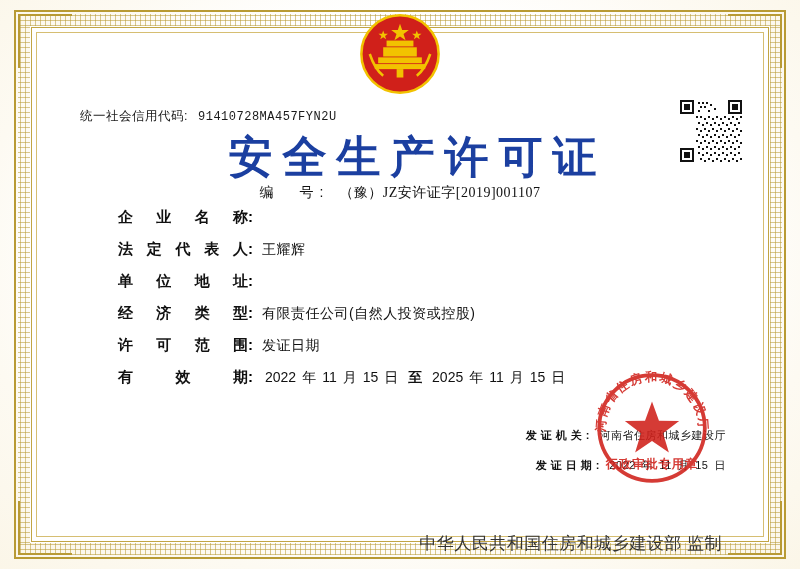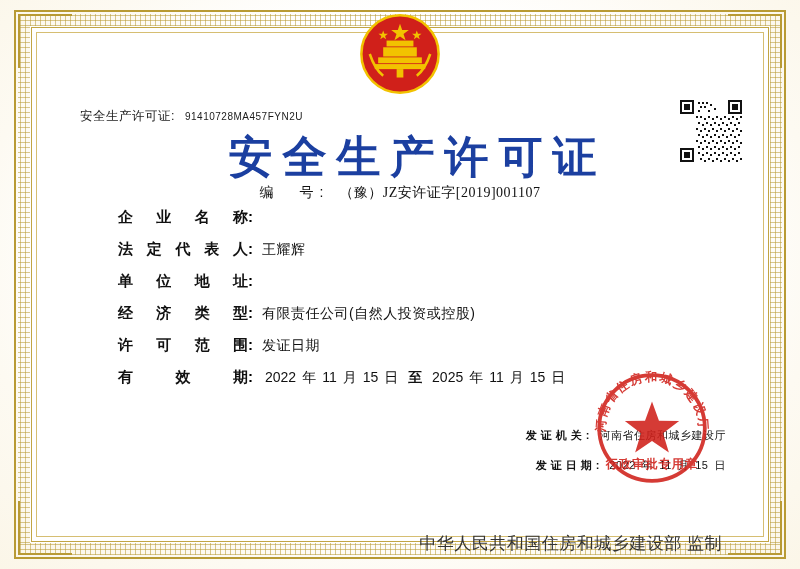--- a/index.html
+++ b/index.html
@@ -66,21 +66,21 @@
     z-index:5;
   }
   
   .credit-line{
     position:absolute;left:80px;top:108px;
     font-size:13px;color:#1a1a1a;
     letter-spacing:0.5px;
     white-space:nowrap;
   }
   .credit-label{font-family:"Liberation Sans",sans-serif;font-size:12.5px;}
-  .credit-value{font-family:Liberation Sans, sans-serif;font-size:10px;margin-left:10px;letter-spacing:0.5px;}
+  .credit-value{font-family:Liberation Mono, monospace;font-size:12px;margin-left:10px;letter-spacing:0.5px;}
 
   
   .qr{
     position:absolute;right:58px;top:100px;
     width:62px;height:62px;
     background:#ffffff;
   }
 
   
   .title{
@@ -194,21 +194,21 @@
       <polygon points="50,14 52.6,21.5 60.5,21.5 54.2,26.2 56.6,33.7 50,29.2 43.4,33.7 45.8,26.2 39.5,21.5 47.4,21.5" fill="#f2c200"></polygon>
       <polygon points="30,22 31.4,26 35.6,26 32.2,28.5 33.5,32.5 30,30 26.5,32.5 27.8,28.5 24.4,26 28.6,26" fill="#f2c200"></polygon>
       <polygon points="70,22 71.4,26 75.6,26 72.2,28.5 73.5,32.5 70,30 66.5,32.5 67.8,28.5 64.4,26 68.6,26" fill="#f2c200"></polygon>
       <path d="M14 50 q6 18 16 26" stroke="#f2c200" stroke-width="3" fill="none"></path>
       <path d="M86 50 q-6 18 -16 26" stroke="#f2c200" stroke-width="3" fill="none"></path>
       <rect x="46" y="68" width="8" height="10" fill="#f2c200"></rect>
     </svg>
   </div>
 
   <div class="credit-line">
-    <span class="credit-label">安全生产许可证:</span><span class="credit-value">91410728MA457FYN2U</span>
+    <span class="credit-label">统一社会信用代码:</span><span class="credit-value">91410728MA457FYN2U</span>
   </div>
 
   <div class="qr">
     <svg viewBox="0 0 31 31" width="62" height="62" shape-rendering="crispEdges">
       <rect width="31" height="31" fill="#fff"></rect>
       <g fill="#111">
         <rect x="0" y="0" width="7" height="1"></rect>
           <rect x="0" y="6" width="7" height="1"></rect>
         <rect x="0" y="0" width="1" height="7"></rect>
           <rect x="6" y="0" width="1" height="7"></rect>

